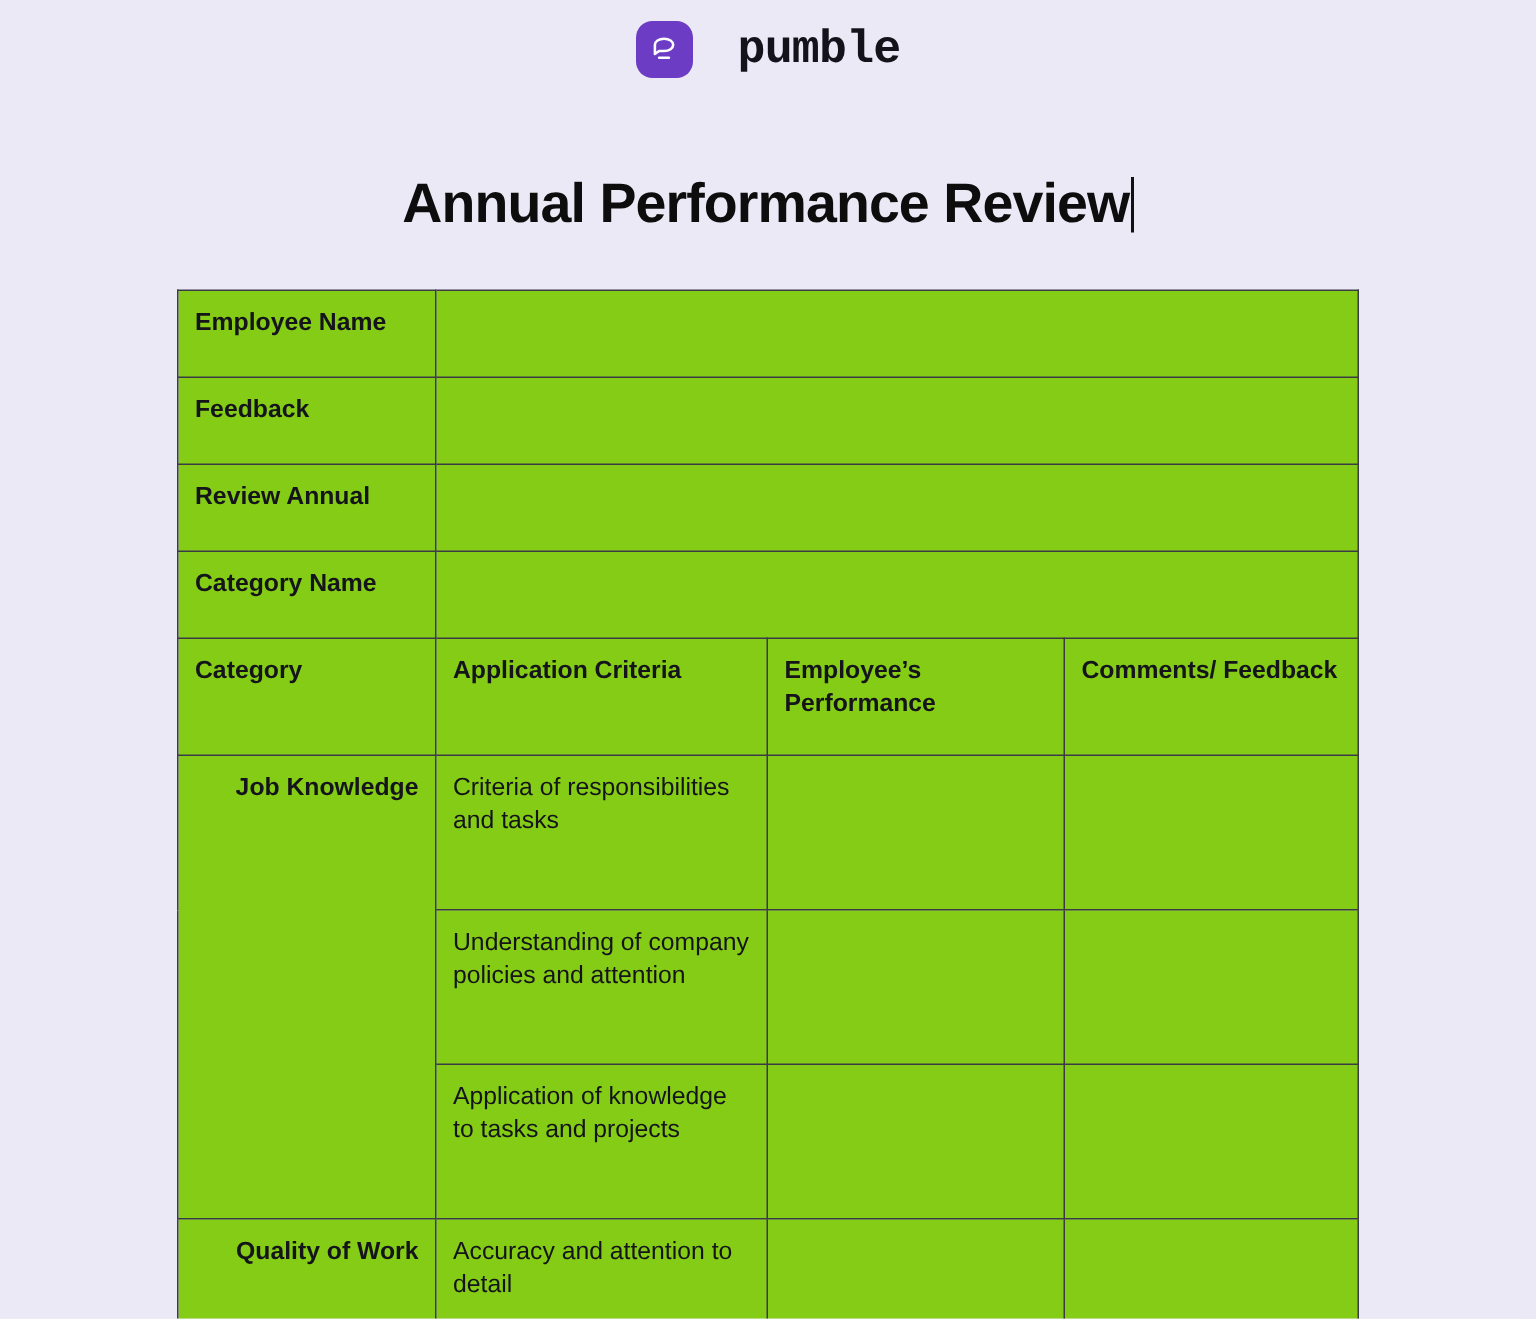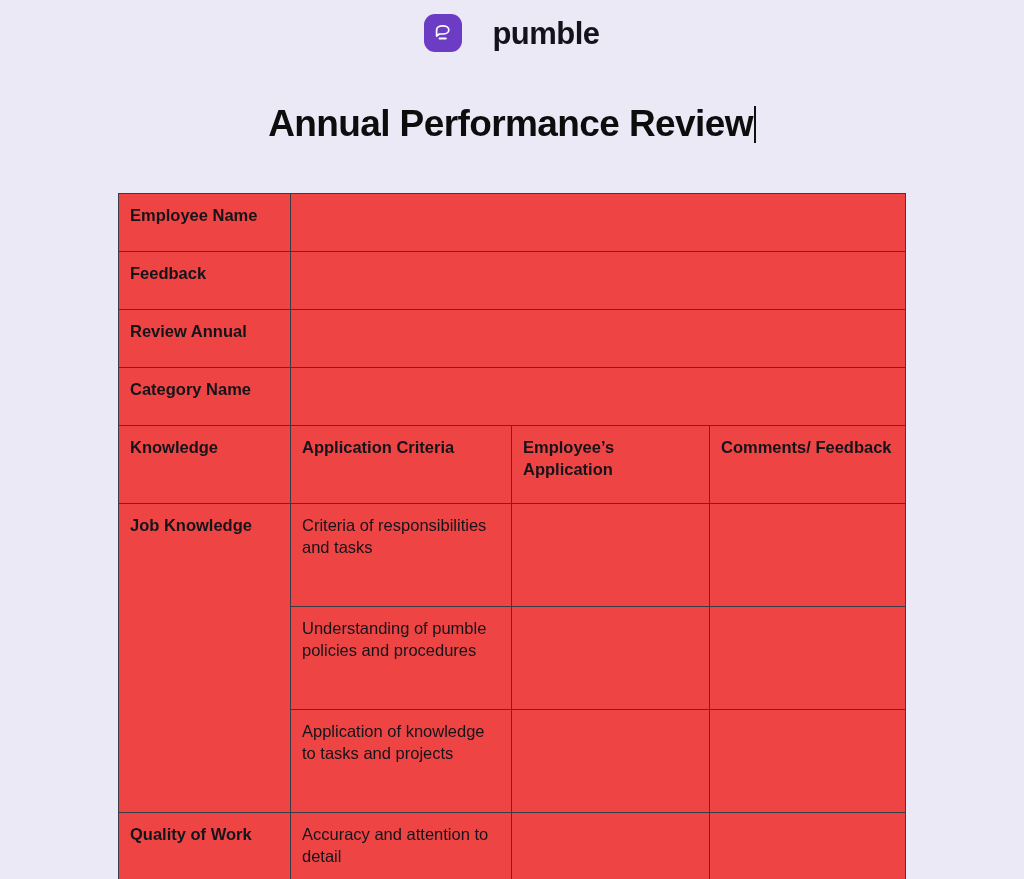--- a/index.html
+++ b/index.html
@@ -33,36 +33,36 @@
     border-radius: 11px;
     background: #6d3cc4;
     display: flex;
     align-items: center;
     justify-content: center;
     flex-direction: column;
     position: relative;
   }
   .brand-logo svg { display: block; }
   .brand-name {
-    font-family: Liberation Sans, sans-serif;
+    font-family: Liberation Mono, monospace;
     font-size: 31px;
     font-weight: 700;
     color: #14121a;
     letter-spacing: -0.5px;
     line-height: 1;
     margin-left: 18px;
   }
 
   
   .doc-title-wrap {
     width: 100%;
     display: flex;
     align-items: center;
     justify-content: center;
-    margin-top: 40px;
+    margin-top: 52px;
     height: 52px;
   }
   .doc-title {
     font-family: "Liberation Sans", sans-serif;
     font-size: 37px;
     font-weight: 700;
     color: #0d0d0d;
     letter-spacing: -0.6px;
     line-height: 1.1;
     white-space: nowrap;
@@ -89,39 +89,40 @@
     table-layout: fixed;
     background: #efedf7;
   }
   table.review-table td {
     border: 1.6px solid #3b3b46;
     vertical-align: top;
     padding: 11px 11px 10px 11px;
     font-size: 16.5px;
     line-height: 1.33;
     color: #14141a;
-    background: #ef4444;
+    background: #84cc16;
   }
   td.lbl {
     background: #b59cea;
     font-weight: 700;
     font-size: 16.5px;
     white-space: nowrap;
   }
   td.hdr {
     background: #b59cea;
     font-weight: 700;
     font-size: 16.5px;
   }
   td.blank { background: #efedf7; }
   td.cat {
     background: #b59cea;
     font-weight: 700;
     font-size: 16.5px;
     white-space: nowrap;
+    text-align: right;
   }
   
   col.c1 { width: 172px; }
   col.c2 { width: 221px; }
   col.c3 { width: 198px; }
   col.c4 { width: 196px; }
 
   .h-info  { height: 58px; }
   .h-head  { height: 78px; }
   .h-crit  { height: 103px; }
@@ -164,34 +165,34 @@
       <tr class="h-info">
         <td class="lbl">Review Annual</td>
         <td class="blank" colspan="3"></td>
       </tr>
       <tr class="h-info">
         <td class="lbl">Category Name</td>
         <td class="blank" colspan="3"></td>
       </tr>
 
       <tr class="h-head">
-        <td class="hdr">Knowledge</td>
+        <td class="hdr">Category</td>
         <td class="hdr">Application Criteria</td>
-        <td class="hdr">Employee’s Application</td>
+        <td class="hdr">Employee’s Performance</td>
         <td class="hdr">Comments/ Feedback</td>
       </tr>
 
       <tr class="h-crit">
         <td class="cat" rowspan="3">Job Knowledge</td>
         <td>Criteria of responsibilities and tasks</td>
         <td class="blank"></td>
         <td class="blank"></td>
       </tr>
       <tr class="h-crit">
-        <td>Understanding of pumble policies and procedures</td>
+        <td>Understanding of company policies and attention</td>
         <td class="blank"></td>
         <td class="blank"></td>
       </tr>
       <tr class="h-crit">
         <td>Application of knowledge to tasks and projects</td>
         <td class="blank"></td>
         <td class="blank"></td>
       </tr>
 
       <tr class="h-crit">

